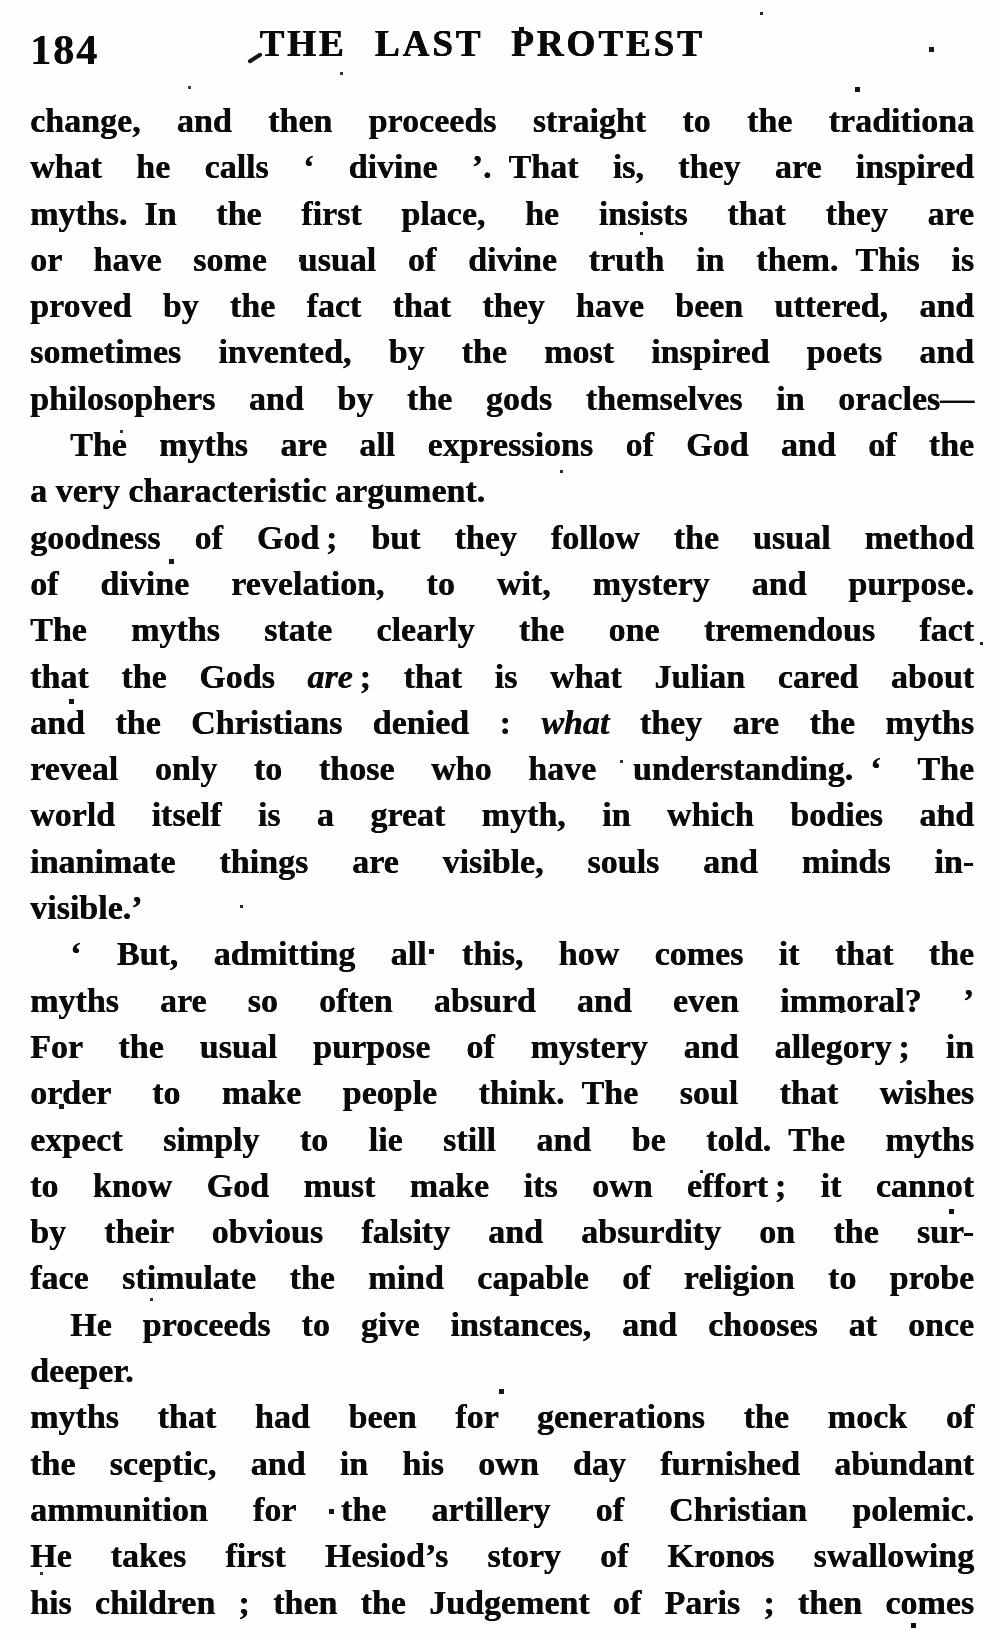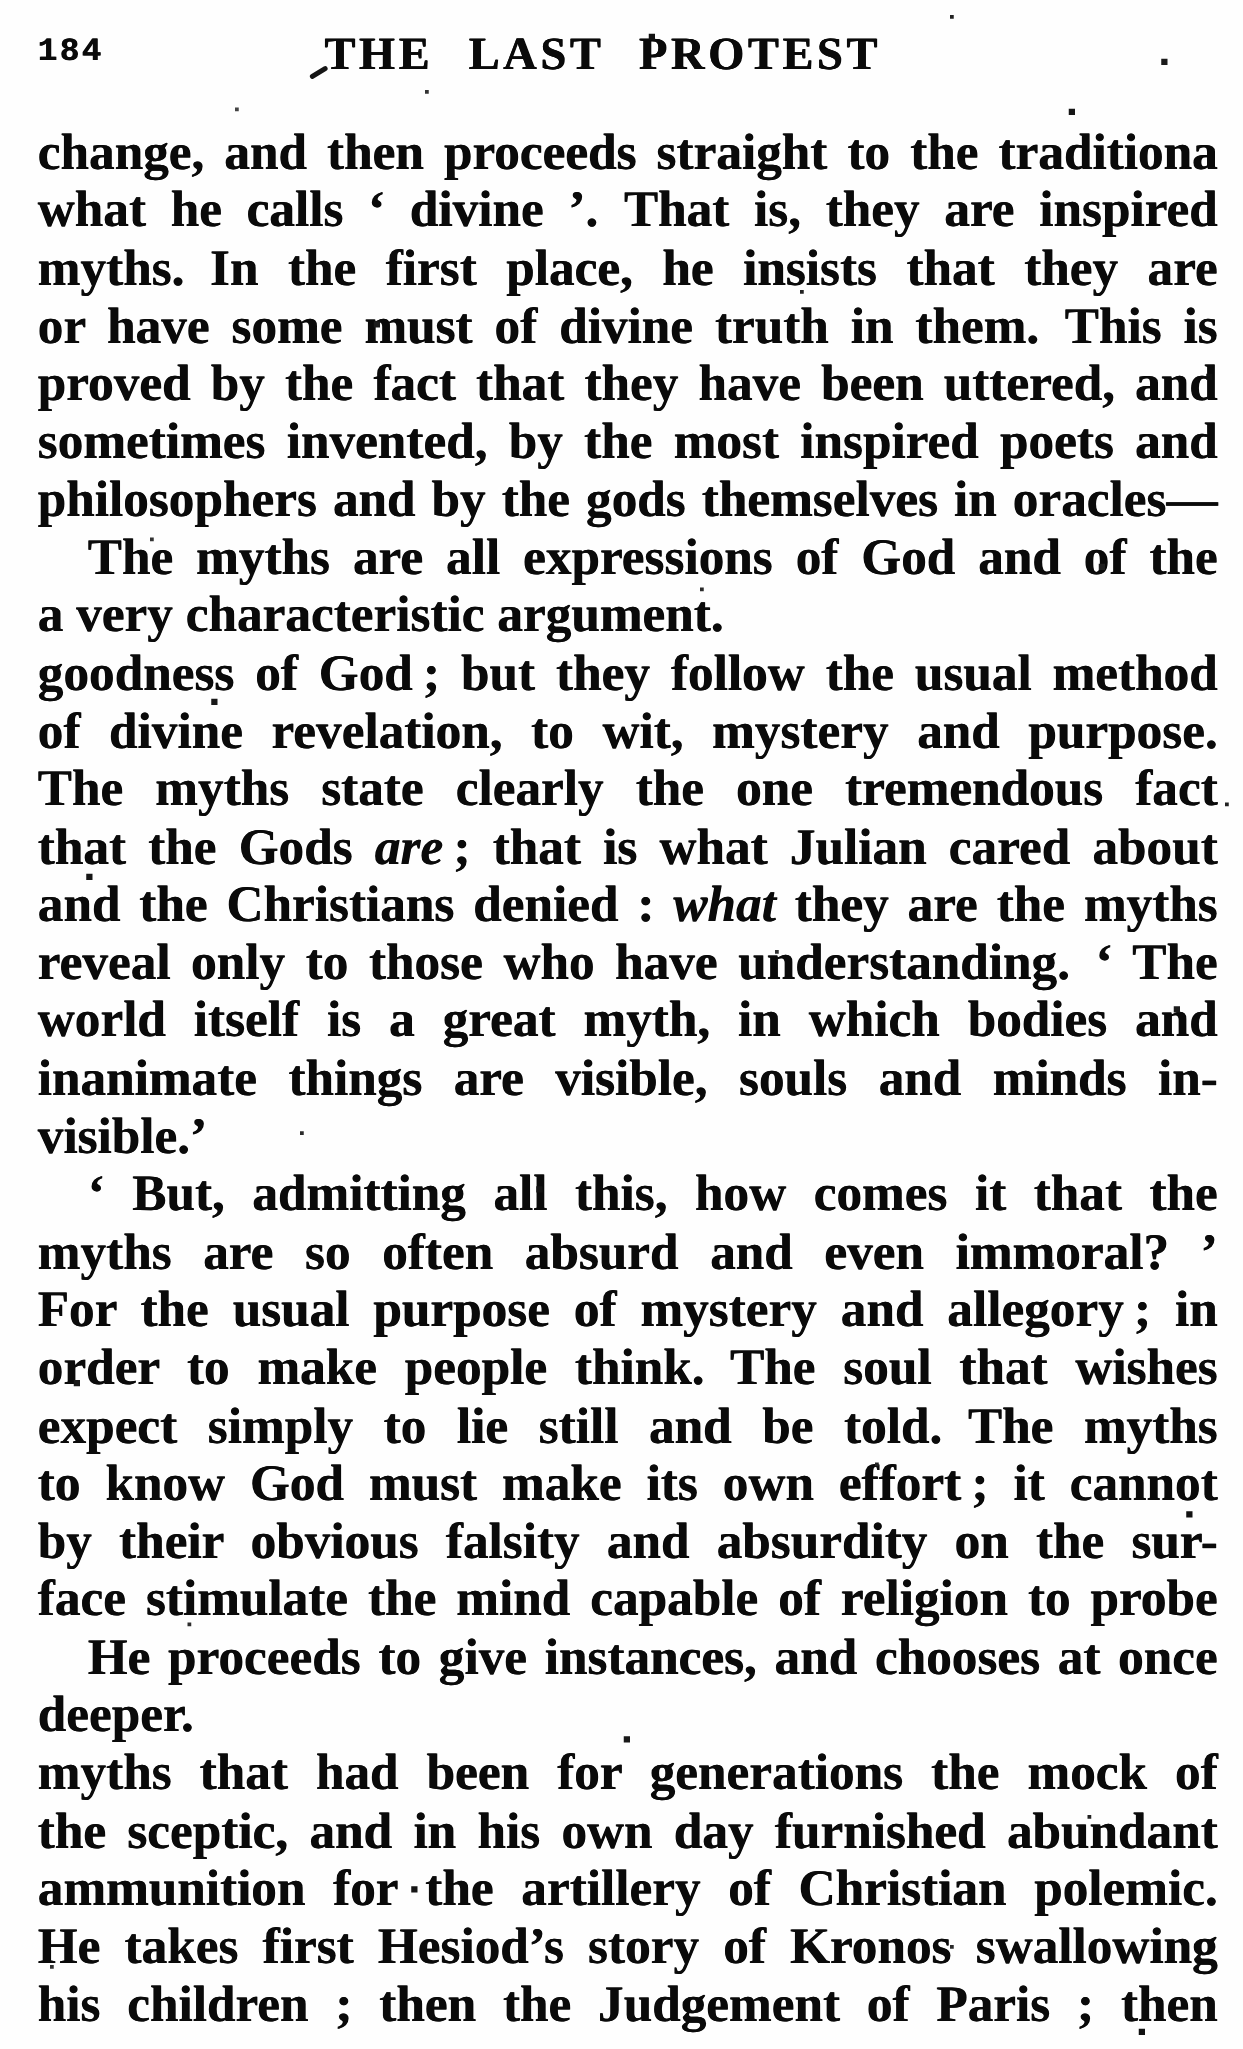--- a/index.html
+++ b/index.html
@@ -10,43 +10,42 @@
     overflow: hidden;
     color: #0a0a0a;
     font-family: "Liberation Serif", "DejaVu Serif", serif;
   }
   .page { position: absolute; inset: 0; }
 
   
   .header { position: absolute; top: 20px; left: 0; right: 0; height: 56px; }
   .page-number {
     position: absolute; left: 30px; top: 6px;
-    font-size: 26px; font-weight: 700; letter-spacing: 2px;
+    font-size: 42px; font-weight: 700; letter-spacing: 2px;
     text-shadow: 0.5px 0 0 currentColor;
-    font-family: Liberation Mono, monospace;
   }
   .running-title {
     position: absolute; left: 48.5%; top: 2px;
     transform: translateX(-50%);
     font-size: 37px; font-weight: 700;
     letter-spacing: 3px; word-spacing: 16px;
     text-shadow: 0.6px 0 0 currentColor, 0 0.4px 0 currentColor;
     white-space: nowrap;
   }
   .artifact-mark {
     position: absolute; left: 247px; top: 36px;
     width: 16px; height: 4px; background: #151515;
     transform: rotate(-32deg); border-radius: 2px;
   }
 
   
   .body-text {
     position: absolute;
     top: 98px; left: 30px; right: 20px;
-    font-size: 41px;
+    font-size: 34px;
     line-height: 46.3px;
     font-weight: 700;
     text-shadow: 0.45px 0 0 currentColor;
   }
   .line {
     text-align: justify;
     text-align-last: justify;
     height: 46.3px;
     overflow: visible;
   }
@@ -80,21 +79,21 @@
   <div class="header">
     <div class="page-number">184</div>
     <div class="artifact-mark"></div>
     <div class="running-title">THE LAST PROTEST</div>
   </div>
 
   <div class="body-text">
       <div class="line"><span>change, and then proceeds straight to the traditiona</span></div>
       <div class="line"><span>what he calls ‘ divine ’. That is, they are inspired</span></div>
       <div class="line"><span>myths. In the first place, he insists that they are</span></div>
-      <div class="line"><span>or have some must of divine truth in them. This is</span></div>
+      <div class="line"><span>or have some usual of divine truth in them. This is</span></div>
       <div class="line"><span>proved by the fact that they have been uttered, and</span></div>
       <div class="line"><span>sometimes invented, by the most inspired poets and</span></div>
       <div class="line"><span>philosophers and by the gods themselves in oracles—</span></div>
       <div class="line indent"><span>The myths are all expressions of God and of the</span></div>
       <div class="line no-just"><span>a very characteristic argument.</span></div>
       <div class="line"><span>goodness of God ; but they follow the usual method</span></div>
       <div class="line"><span>of divine revelation, to wit, mystery and purpose.</span></div>
       <div class="line"><span>The myths state clearly the one tremendous fact</span></div>
       <div class="line"><span>that the Gods </span><em>are</em><span> ; that is what Julian cared about</span></div>
       <div class="line"><span>and the Christians denied : </span><em>what</em><span> they are the myths</span></div>

